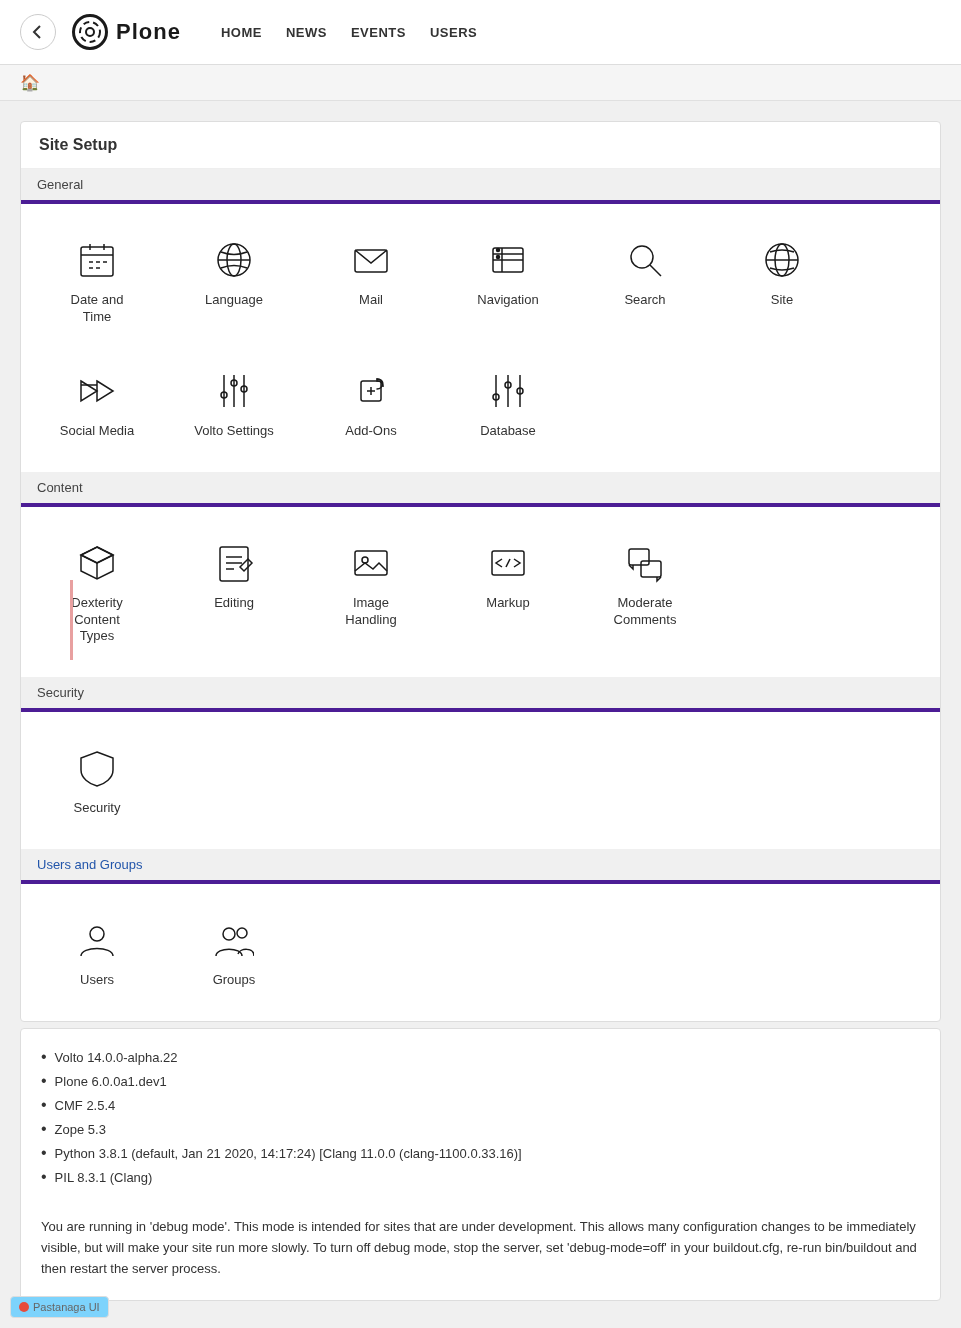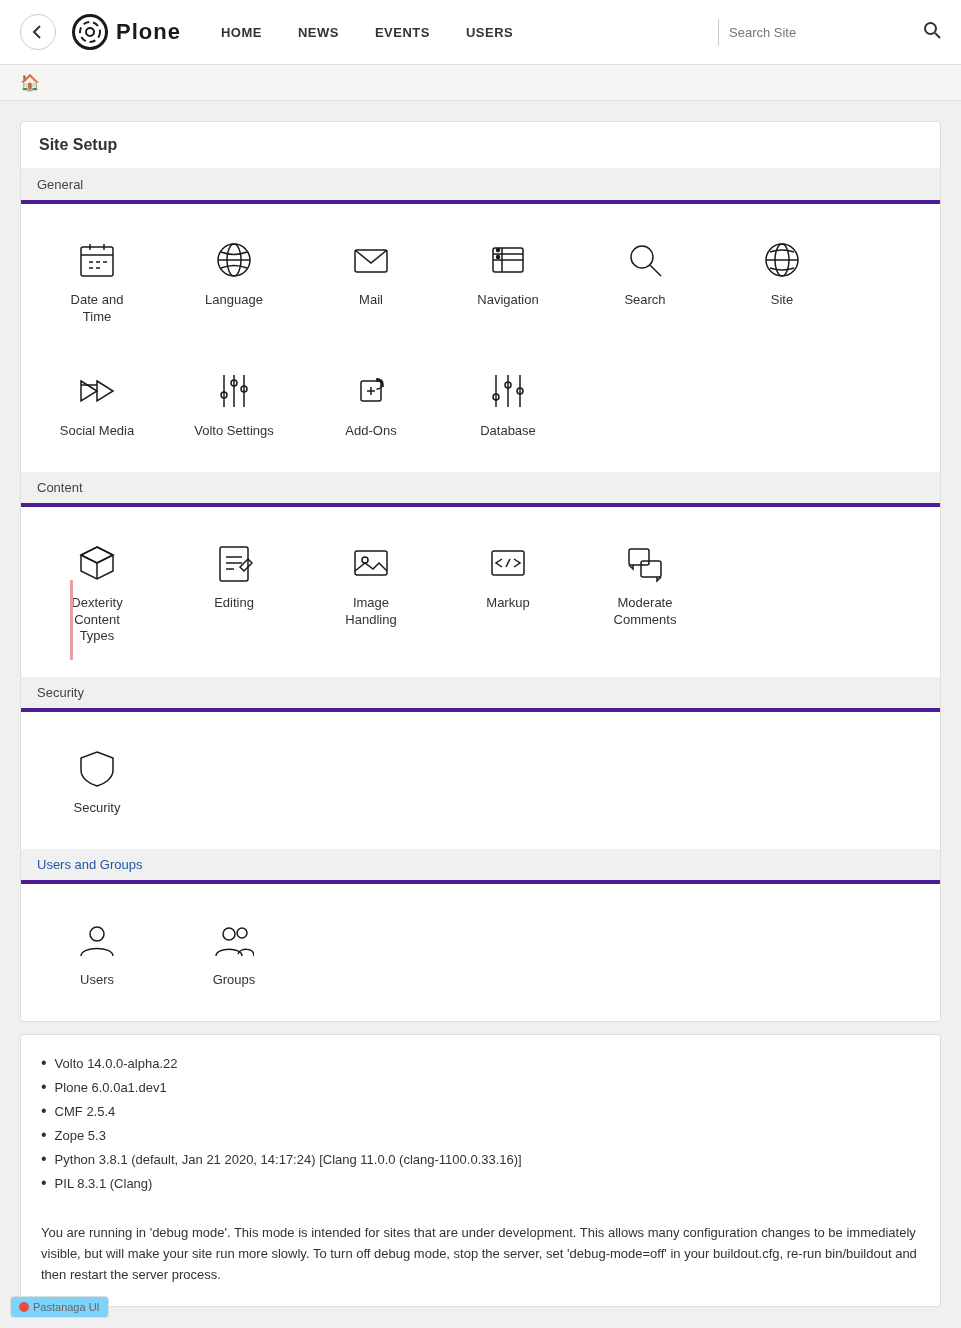--- a/index.html
+++ b/index.html
@@ -36,21 +36,21 @@
       display: flex; align-items: center; justify-content: center;
       font-size: 16px;
     }
     .logo-text {
       font-size: 22px;
       font-weight: bold;
       color: #1a1a1a;
       letter-spacing: 1px;
     }
     .nav {
-      display: flex; gap: 36px;
+      display: flex; gap: 24px;
       flex: 1;
     }
     .nav a {
       text-decoration: none;
       color: #333;
       font-size: 13px;
       font-weight: bold;
       letter-spacing: 0.5px;
     }
     .search-area {
@@ -80,21 +80,21 @@
     .main {
       padding: 20px;
       max-width: 961px;
       margin: 0 auto;
     }
 
     .card {
       background: white;
       border: 1px solid #ddd;
       border-radius: 4px;
-      margin-bottom: 12px;
+      margin-bottom: 6px;
     }
     .card-title {
       font-size: 16px;
       font-weight: bold;
       padding: 14px 18px;
       border-bottom: 1px solid #eee;
     }
 
     .section-header {
       background: #f0f0f0;
@@ -208,29 +208,20 @@
       </svg>
     </div>
     <span class="logo-text">Plone</span>
   </div>
   <nav class="nav">
     <a href="#">HOME</a>
     <a href="#">NEWS</a>
     <a href="#">EVENTS</a>
     <a href="#">USERS</a>
   </nav>
-  <div class="search-area">
-    <input class="search-input" type="text" placeholder="Search Site" style="">
-    <button class="search-icon-btn">
-      <svg width="18" height="18" viewBox="0 0 18 18" fill="none" stroke="#333" stroke-width="2">
-        <circle cx="7.5" cy="7.5" r="5.5"></circle>
-        <line x1="12" y1="12" x2="17" y2="17"></line>
-      </svg>
-    </button>
-  </div>
 </div>
 
 <div class="breadcrumb">
   <span style="cursor:pointer; font-size:16px;">🏠</span>
 </div>
 
 <div class="main">
 
   <div class="card">
     <div class="card-title">Site Setup</div>

